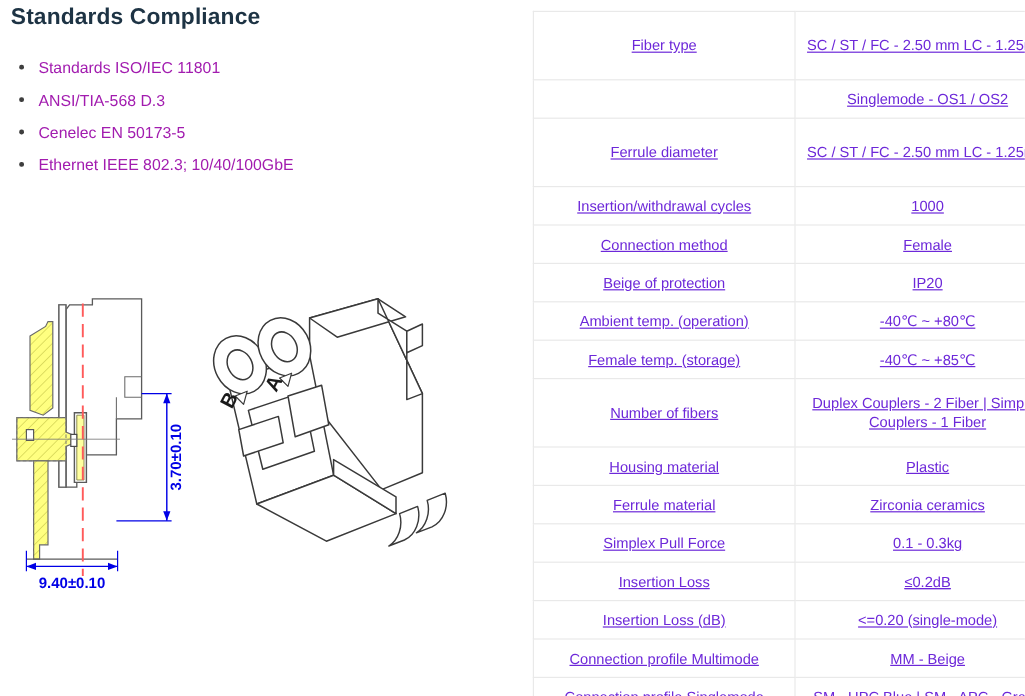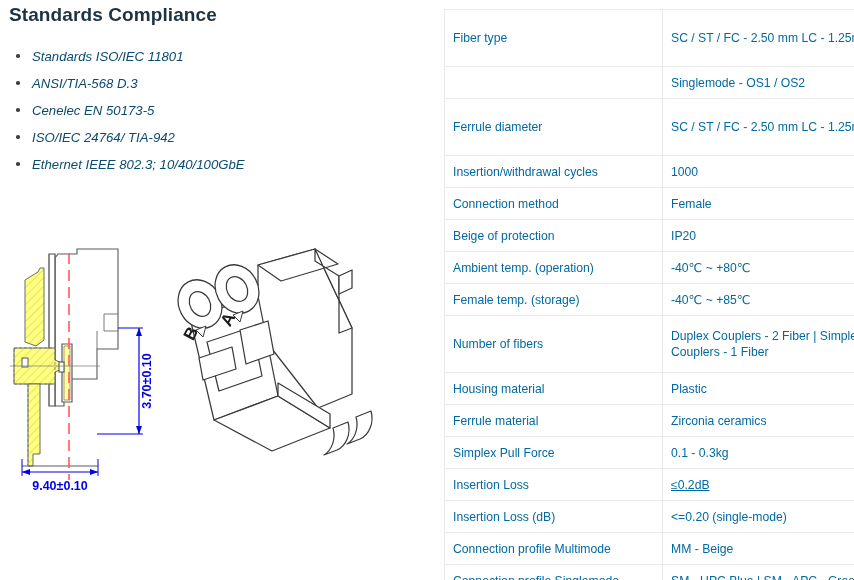--- a/index.html
+++ b/index.html
@@ -14,63 +14,63 @@
   .left{position:absolute;left:0;top:0;width:436px;height:540px;}
   .heading{
     position:absolute;left:9px;top:3px;
     font-size:19px;font-weight:bold;color:#1d3344;
     letter-spacing:.1px;line-height:24px;
   }
   .bullets{position:absolute;left:10px;top:48px;width:400px;
     list-style:none;margin:0;padding:0;}
   .bullets li{
     position:relative;padding-left:22px;margin:0 0 10px 0;
-    font-size:13.2px;line-height:17px;color:#0c4a6e;font-style:italic;
+    font-size:13.2px;line-height:17px;color:#a21caf;
   }
   .bullets li .dot{
     position:absolute;left:6px;top:6px;width:3.5px;height:3.5px;
     background:#3e3e3e;border-radius:50%;
   }
 
   
   .drawings{position:absolute;left:0;top:236px;width:436px;height:260px;}
   .drawings svg{display:block;}
 
   
   .spec-wrap{position:absolute;left:444px;top:9px;width:405px;}
   table.spec{
     border-collapse:collapse;width:405px;table-layout:fixed;
     border:1px solid #e6e6e6;
   }
   table.spec td{
     border:1px solid #e9e9e9;
-    font-size:12.2px;line-height:16px;color:#0369a1;
-    text-align:left;vertical-align:middle;
+    font-size:12.2px;line-height:16px;color:#6d28d9;
+    text-align:center;vertical-align:middle;
     padding:6px 8px;
+    text-decoration:underline;
   }
   table.spec td.lbl{width:201px;}
   table.spec td.val{width:204px;}
   table.spec tr.tall td{height:44px;}
   table.spec tr.short td{height:19px;}
   .u{text-decoration:underline;}
 </style>
 </head>
 <body>
 
 <div class="page">
 
   <div class="left">
 
     <div class="heading">Standards Compliance</div>
 
     <ul class="bullets">
         <li><span class="dot"></span><span>Standards ISO/IEC 11801</span></li>
         <li><span class="dot"></span><span>ANSI/TIA-568 D.3</span></li>
         <li><span class="dot"></span><span>Cenelec EN 50173-5</span></li>
-        <li><span class="dot"></span><span>ISO/IEC 24764/ TIA-942</span></li>
         <li><span class="dot"></span><span>Ethernet IEEE 802.3; 10/40/100GbE</span></li>
       </ul>
 
     <div class="drawings">
       <svg width="436" height="260" viewBox="0 0 436 260">
 
         <g>
 
           <defs>
             <pattern id="hatch" width="6" height="6" patternTransform="rotate(45)" patternUnits="userSpaceOnUse">

